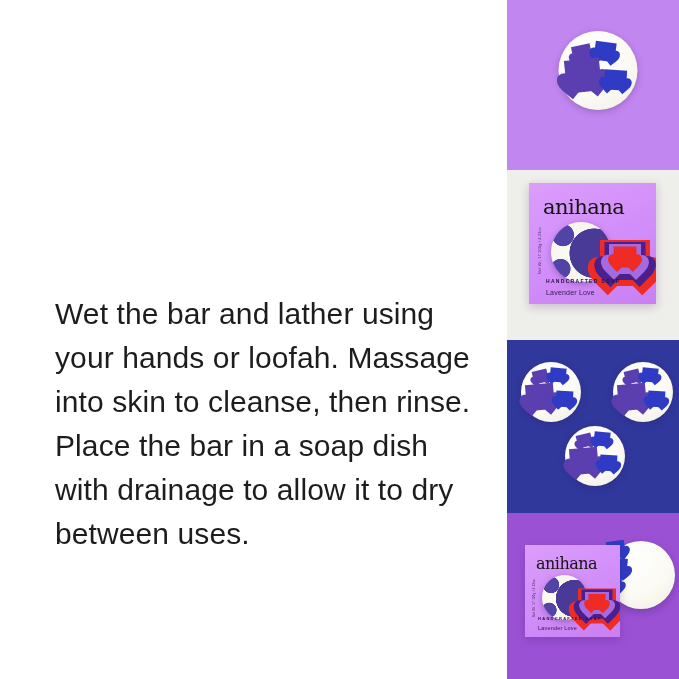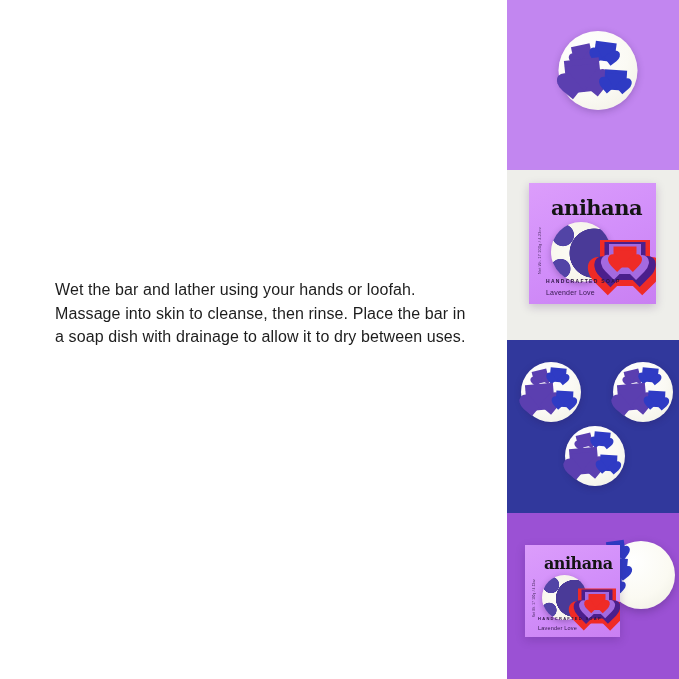--- a/index.html
+++ b/index.html
@@ -50,21 +50,21 @@
     color: #121212;
     line-height: 1.05;
     white-space: nowrap;
   }
 
   .body-copy {
     position: absolute;
     left: 55px;
     top: 262px;
     width: 420px;
-    font-size: 16px;
+    font-size: 30px;
     font-weight: 400;
     line-height: 1.47;
     color: #1d1d1d;
     letter-spacing: 0.1px;
   }
 
   
   .panel {
     position: relative;
     width: 100%;
@@ -127,25 +127,24 @@
   
   .prod-box {
     position: absolute;
     background: linear-gradient(155deg, #dc9dfb 0%, #d28ffa 48%, #c97ff2 100%);
     box-shadow: 0 3px 9px rgba(60, 25, 90, 0.22);
     overflow: hidden;
   }
   .brand {
     position: absolute;
     font-family: "DejaVu Serif", serif;
-    font-weight: 700;
+    font-weight: 400;
     color: #141414;
     letter-spacing: -0.5px;
     white-space: nowrap;
-    margin-left: 8px;
   }
   .netwt {
     position: absolute;
     writing-mode: vertical-rl;
     transform: rotate(180deg);
     color: #3a2050;
     white-space: nowrap;
     letter-spacing: 0.3px;
   }
   .craft {

